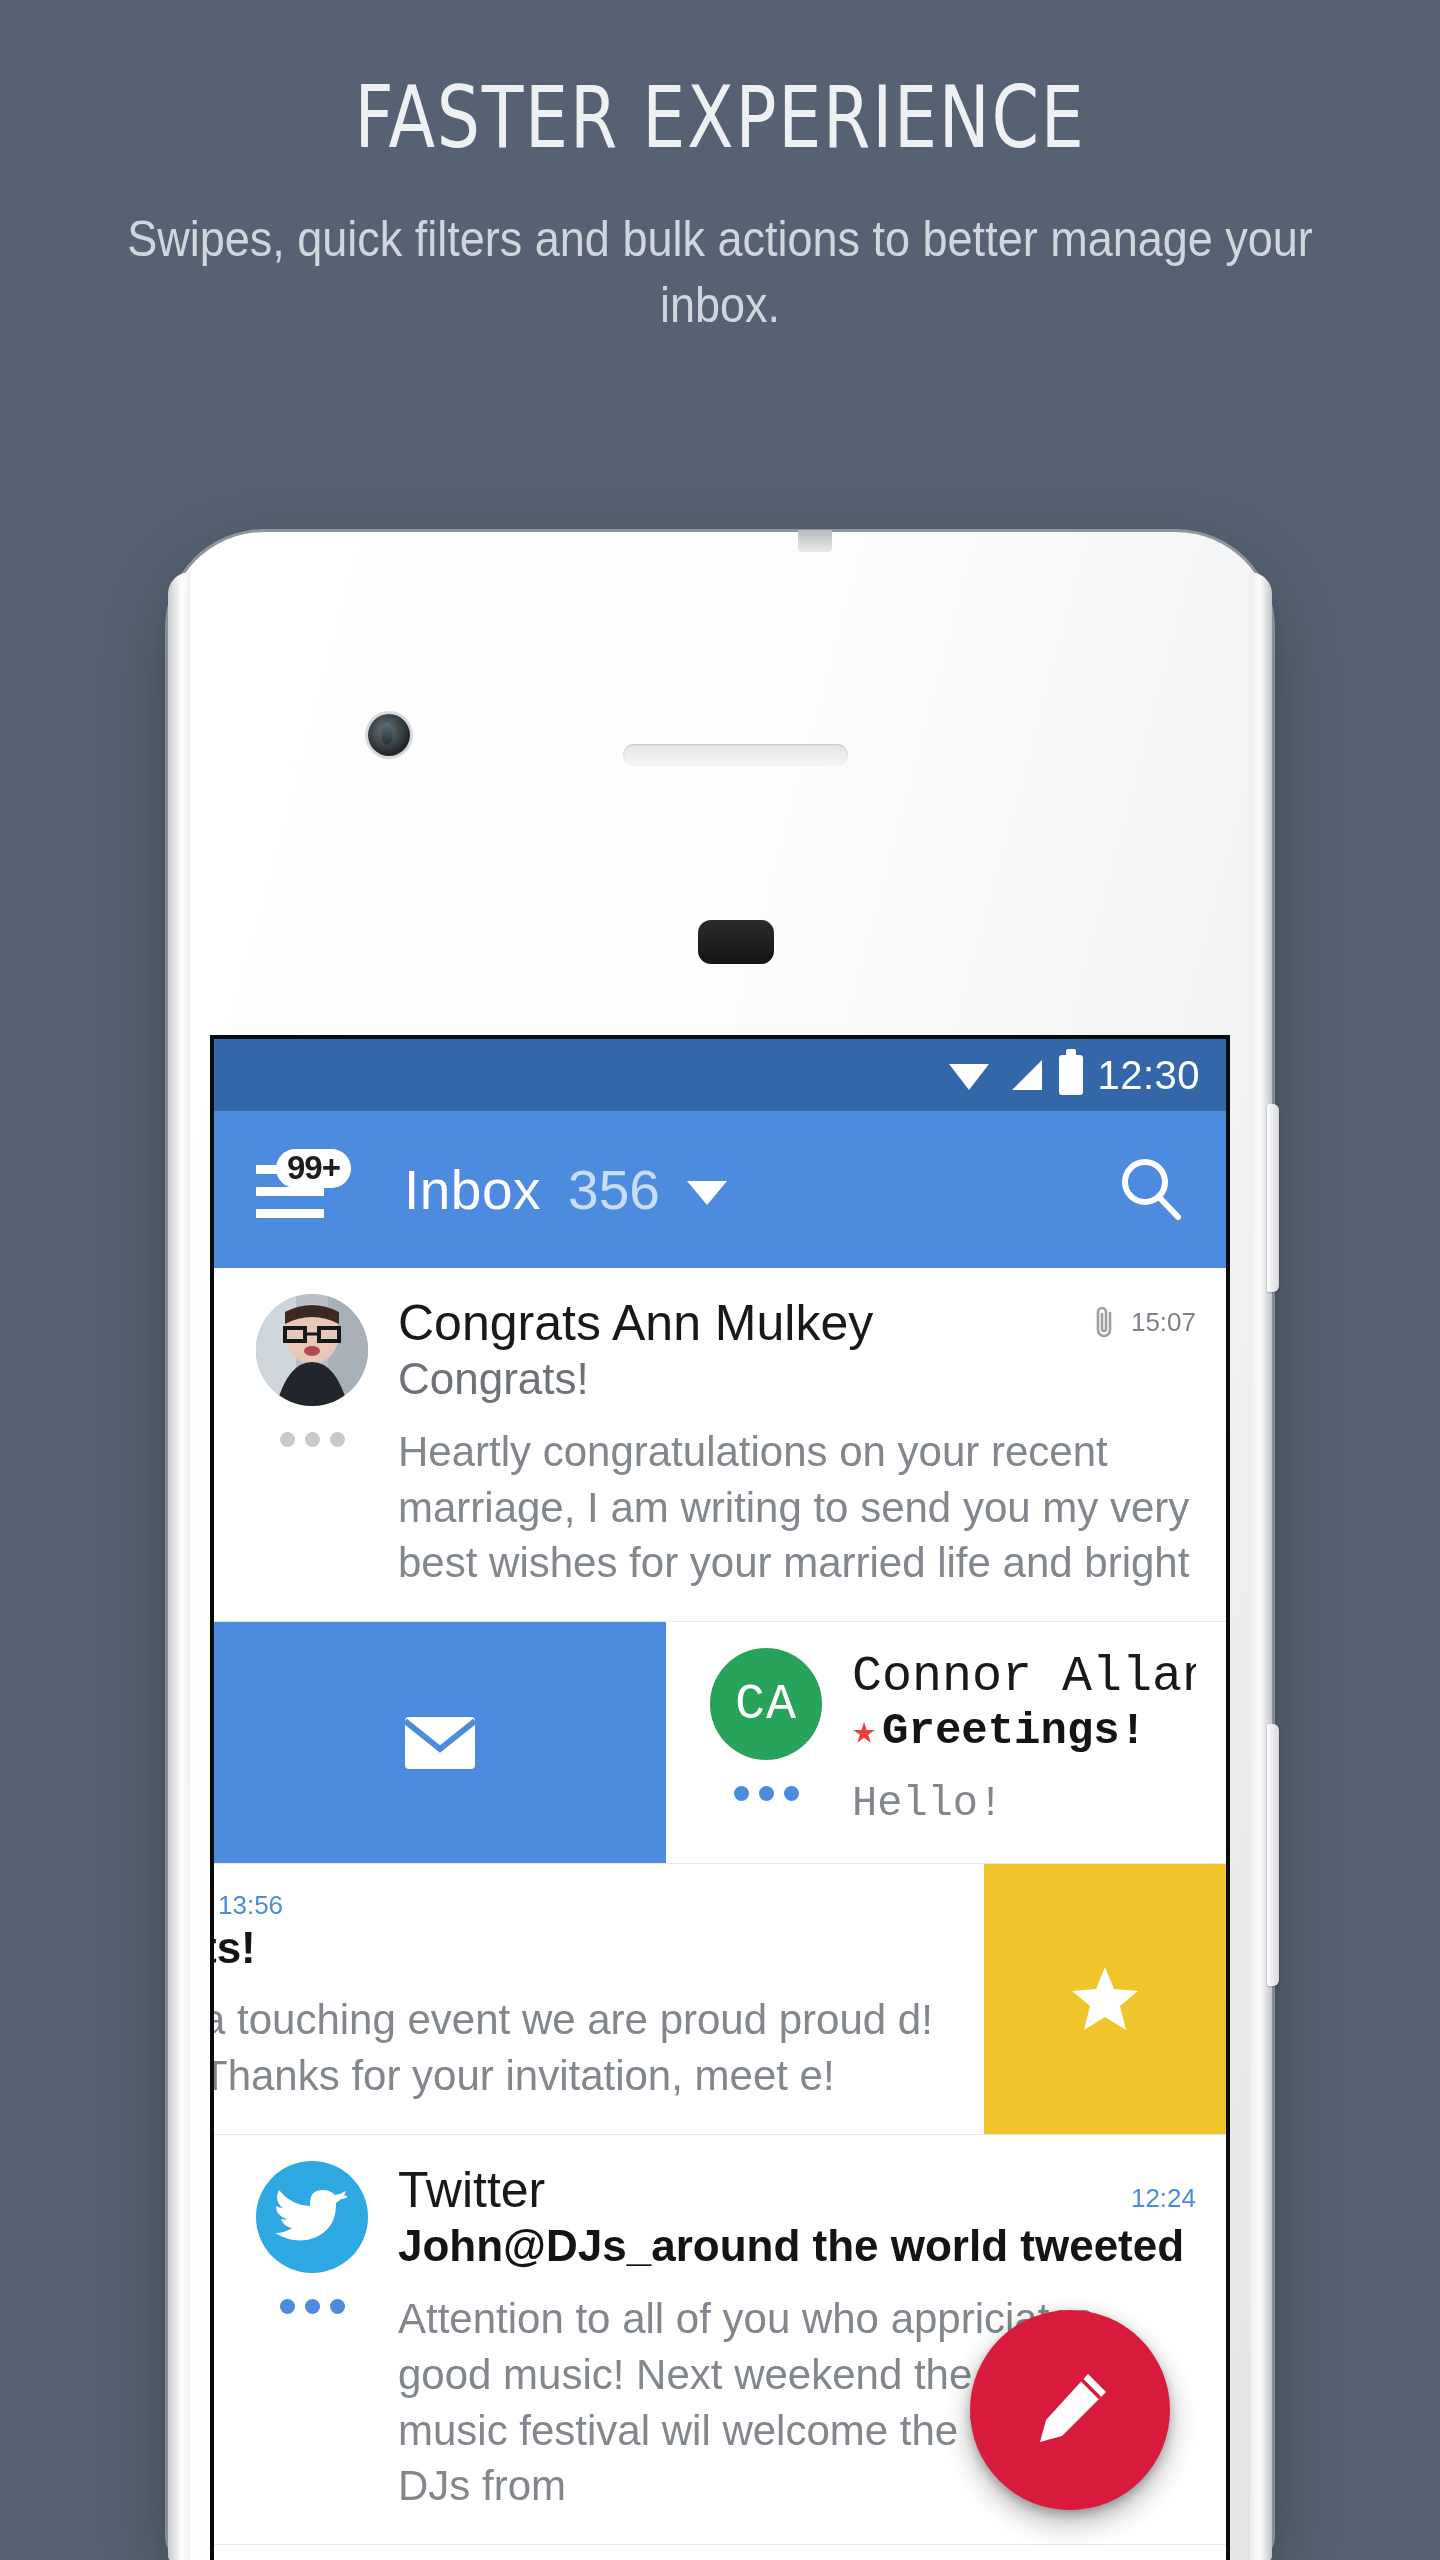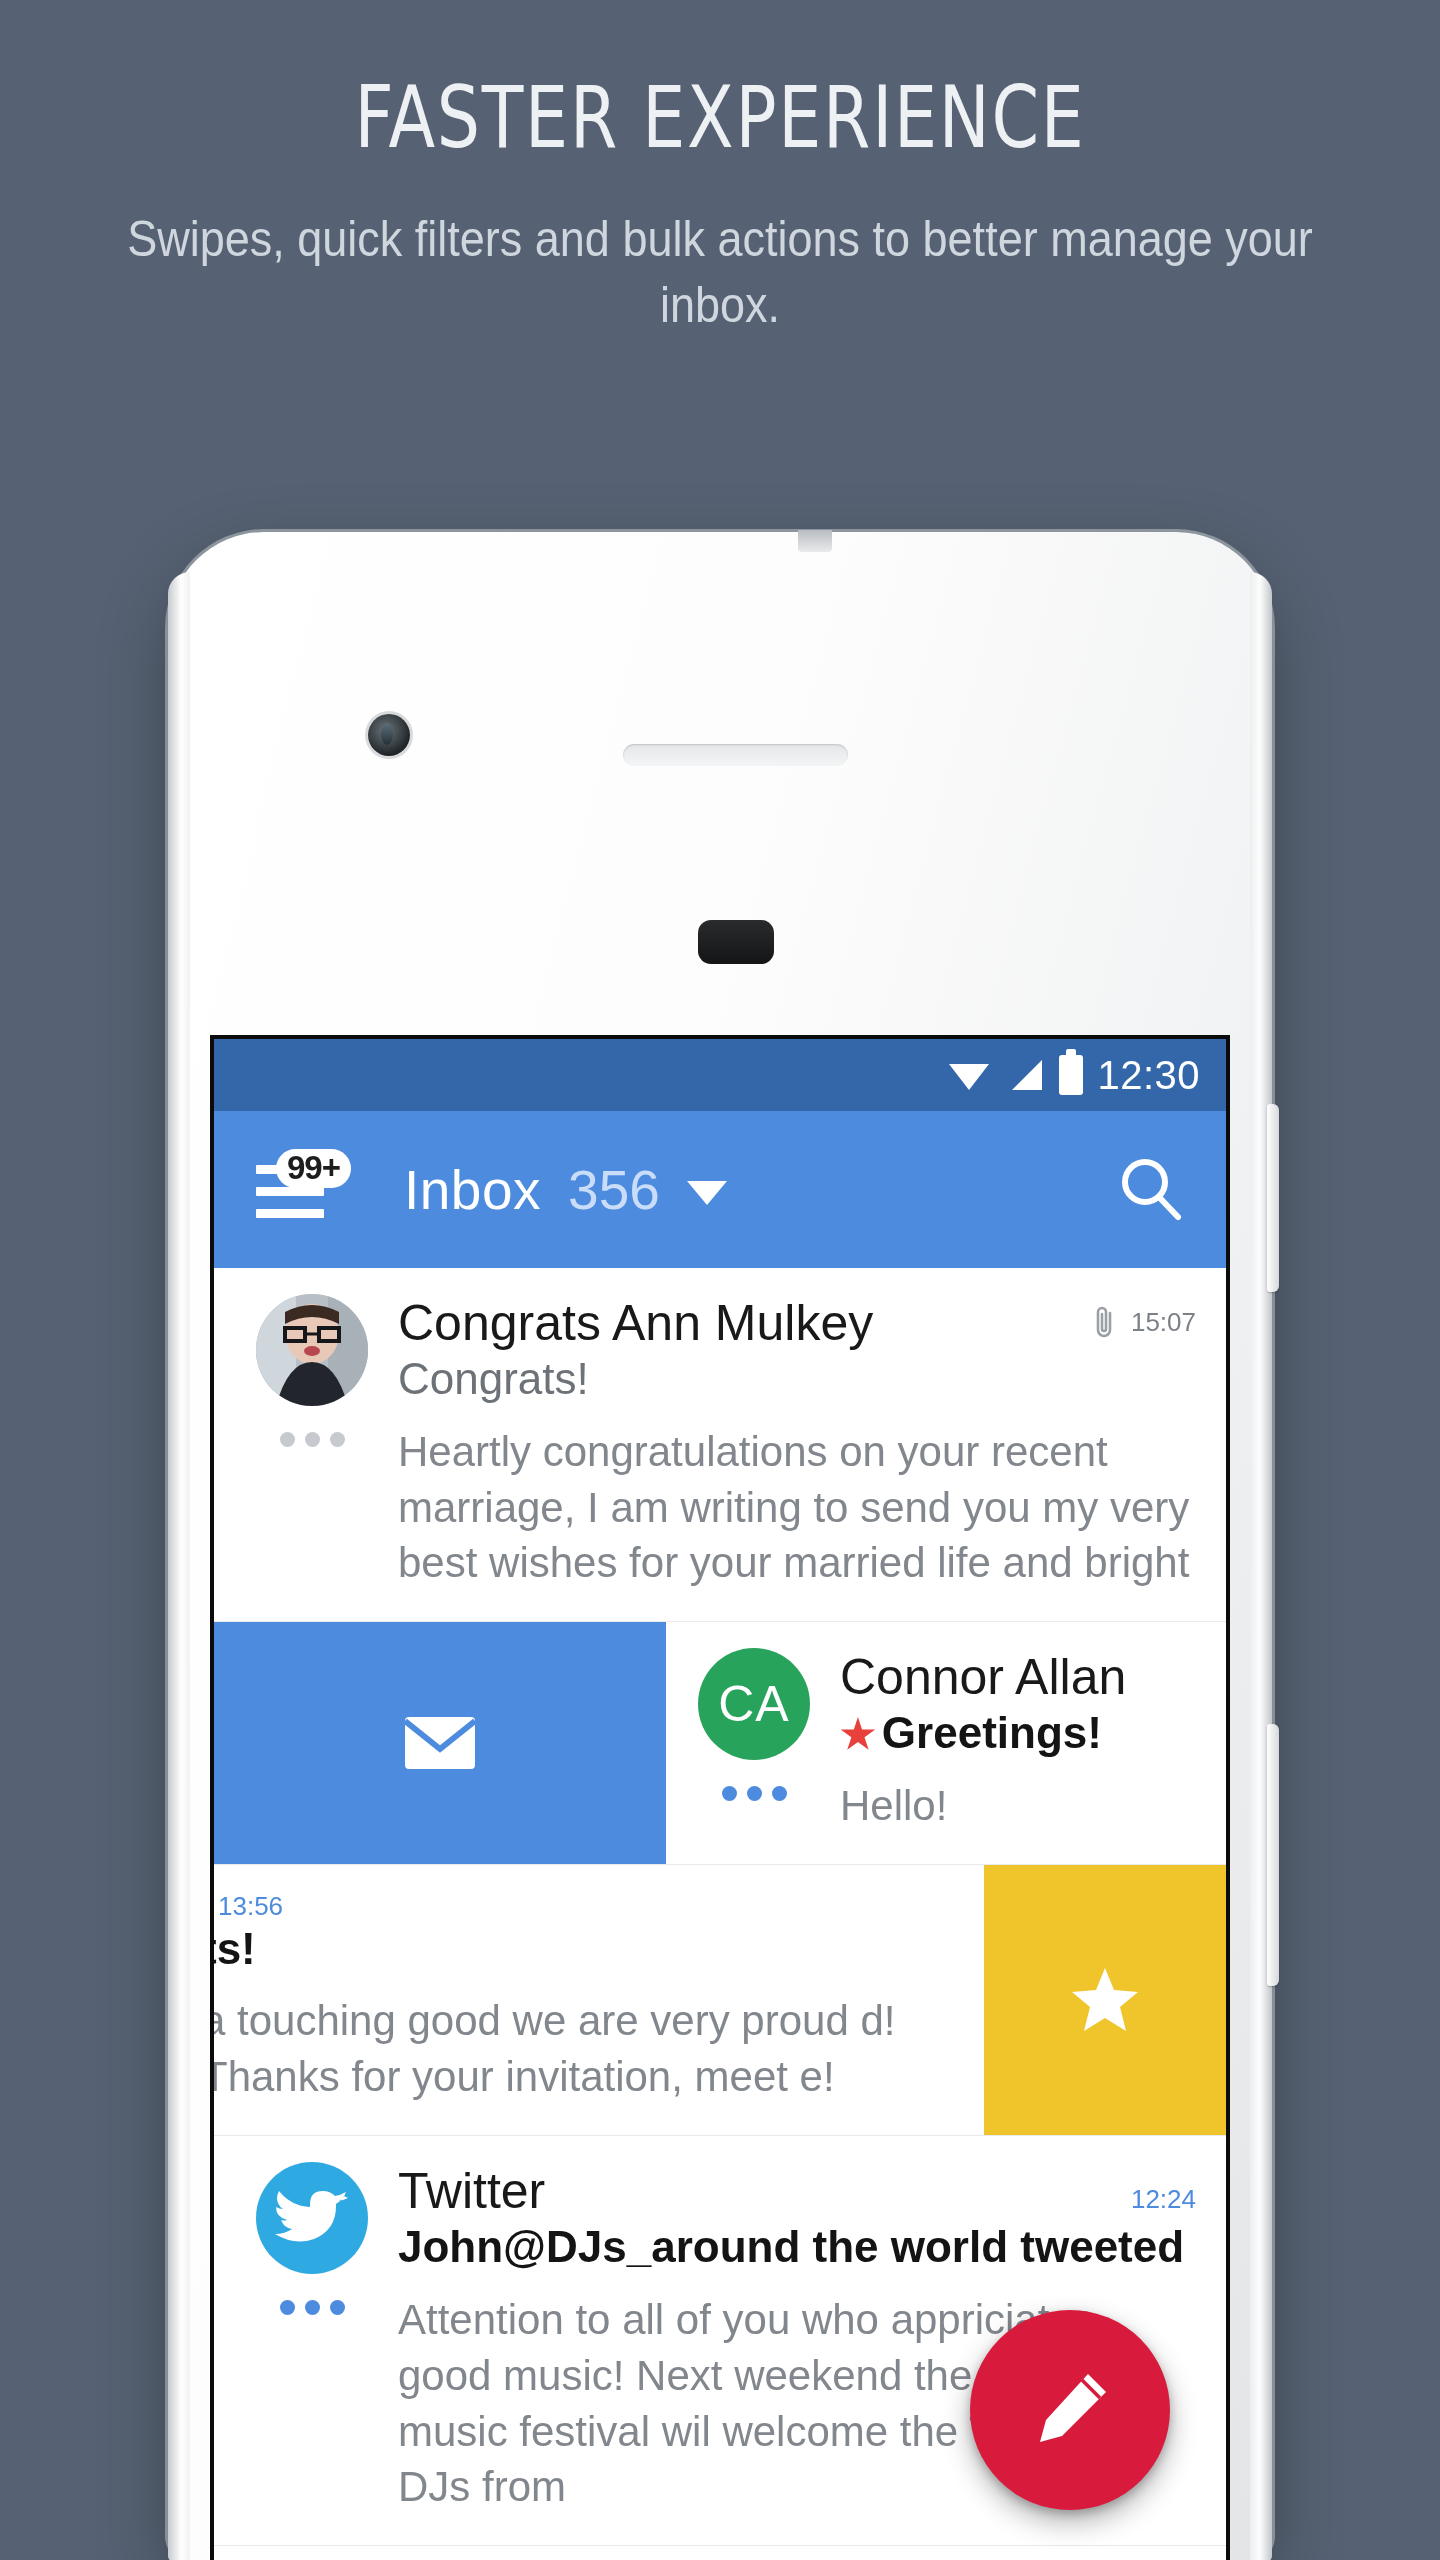--- a/index.html
+++ b/index.html
@@ -189,21 +189,21 @@
 
   
   .swipe-left-panel {
     position:absolute; left:0; top:0; bottom:0; width:452px;
     background:#4d8bdf; display:flex; align-items:center; justify-content:center;
   }
   .swipe-right-panel {
     position:absolute; right:0; top:0; bottom:0; width:242px;
     background:#f0c52b; display:flex; align-items:center; justify-content:center;
   }
-  .row.swiped-right .row-inner { margin-left:452px; width:calc(100% - 452px); padding-left:24px; }
+  .row.swiped-right .row-inner { margin-left:452px; width:calc(100% - 452px); padding-left:36px;font-family:Liberation Mono, monospace; }
   .row.swiped-left { overflow:hidden; }
   .row.swiped-left .row-inner { margin-left:-68px; width:calc(100% - 242px + 68px); }
 
   .env-icon { width:74px; height:56px; }
   .star-icon { width:70px; height:68px; }
 
   
   .fab {
     position:absolute; right:56px; bottom:52px;
     width:200px; height:200px; border-radius:50%;
@@ -342,21 +342,21 @@
         </div>
         <div class="row-inner">
           <div class="avatar-col" style="width:0;flex:0 0 0;"></div>
           <div class="body-col">
             <div class="row-top">
               <div class="meta">
                 <span class="time blue">13:56</span>
               </div>
             </div>
             <div class="subject bold">ts!</div>
-            <div class="preview"> a touching good we are very proud d! Thanks for your invitation, meet e!</div>
+            <div class="preview"> a touching event we are proud proud d! Thanks for your invitation, meet e!</div>
           </div>
         </div>
       </div>
 
       <div class="row">
         <div class="row-inner">
           <div class="avatar-col">
             <div class="avatar" style="background:#2fa9e1;">
               <svg class="ph" viewBox="0 0 112 112">
                 <path d="M92 36 q-4 2 -9 3 q5 -3 7 -9 q-5 3 -11 4 q-5 -5 -12 -5 q-13 0 -13 13 q0 2 0 3 q-19 -1 -31 -16 q-2 4 -2 7 q0 7 6 11 q-4 0 -7 -2 q0 10 11 13 q-2 1 -6 0 q3 8 11 9 q-7 5 -17 5 q20 12 39 5 q22 -9 22 -33 q0 -1 0 -2 q5 -3 8 -8 z" fill="#ffffff"></path>

